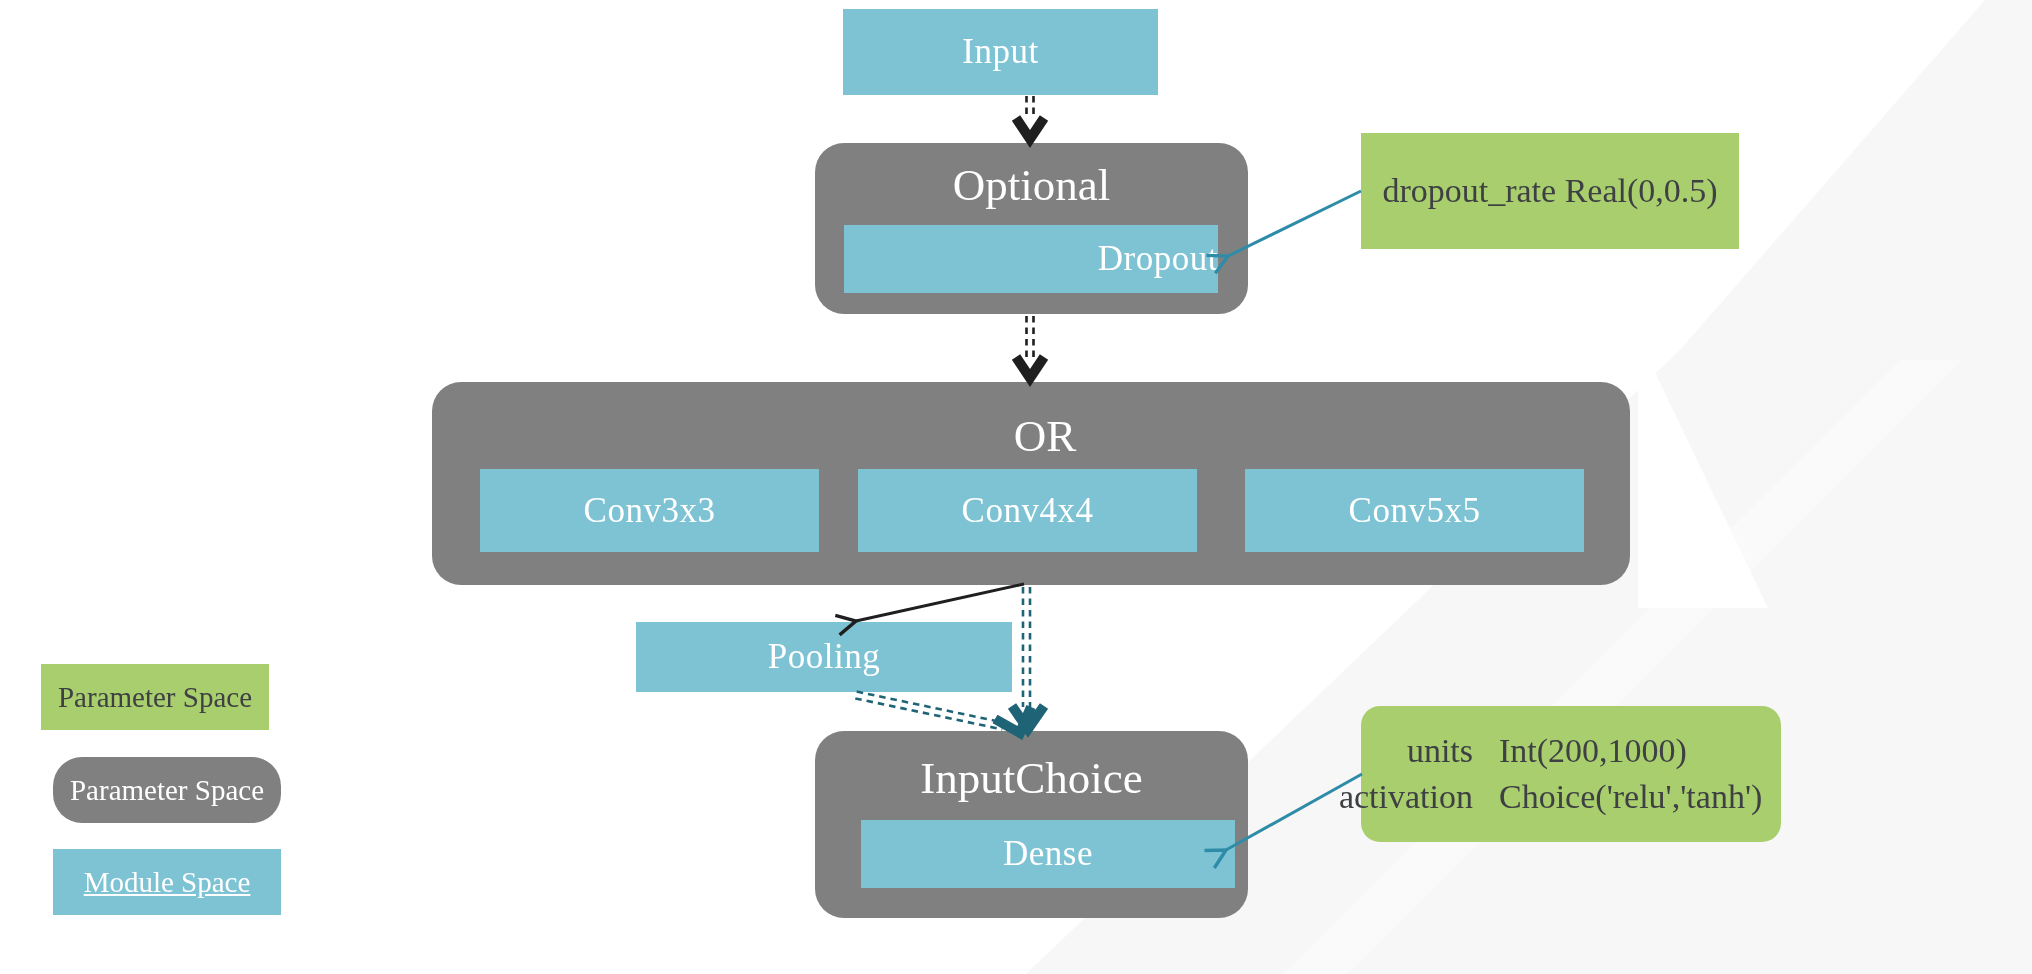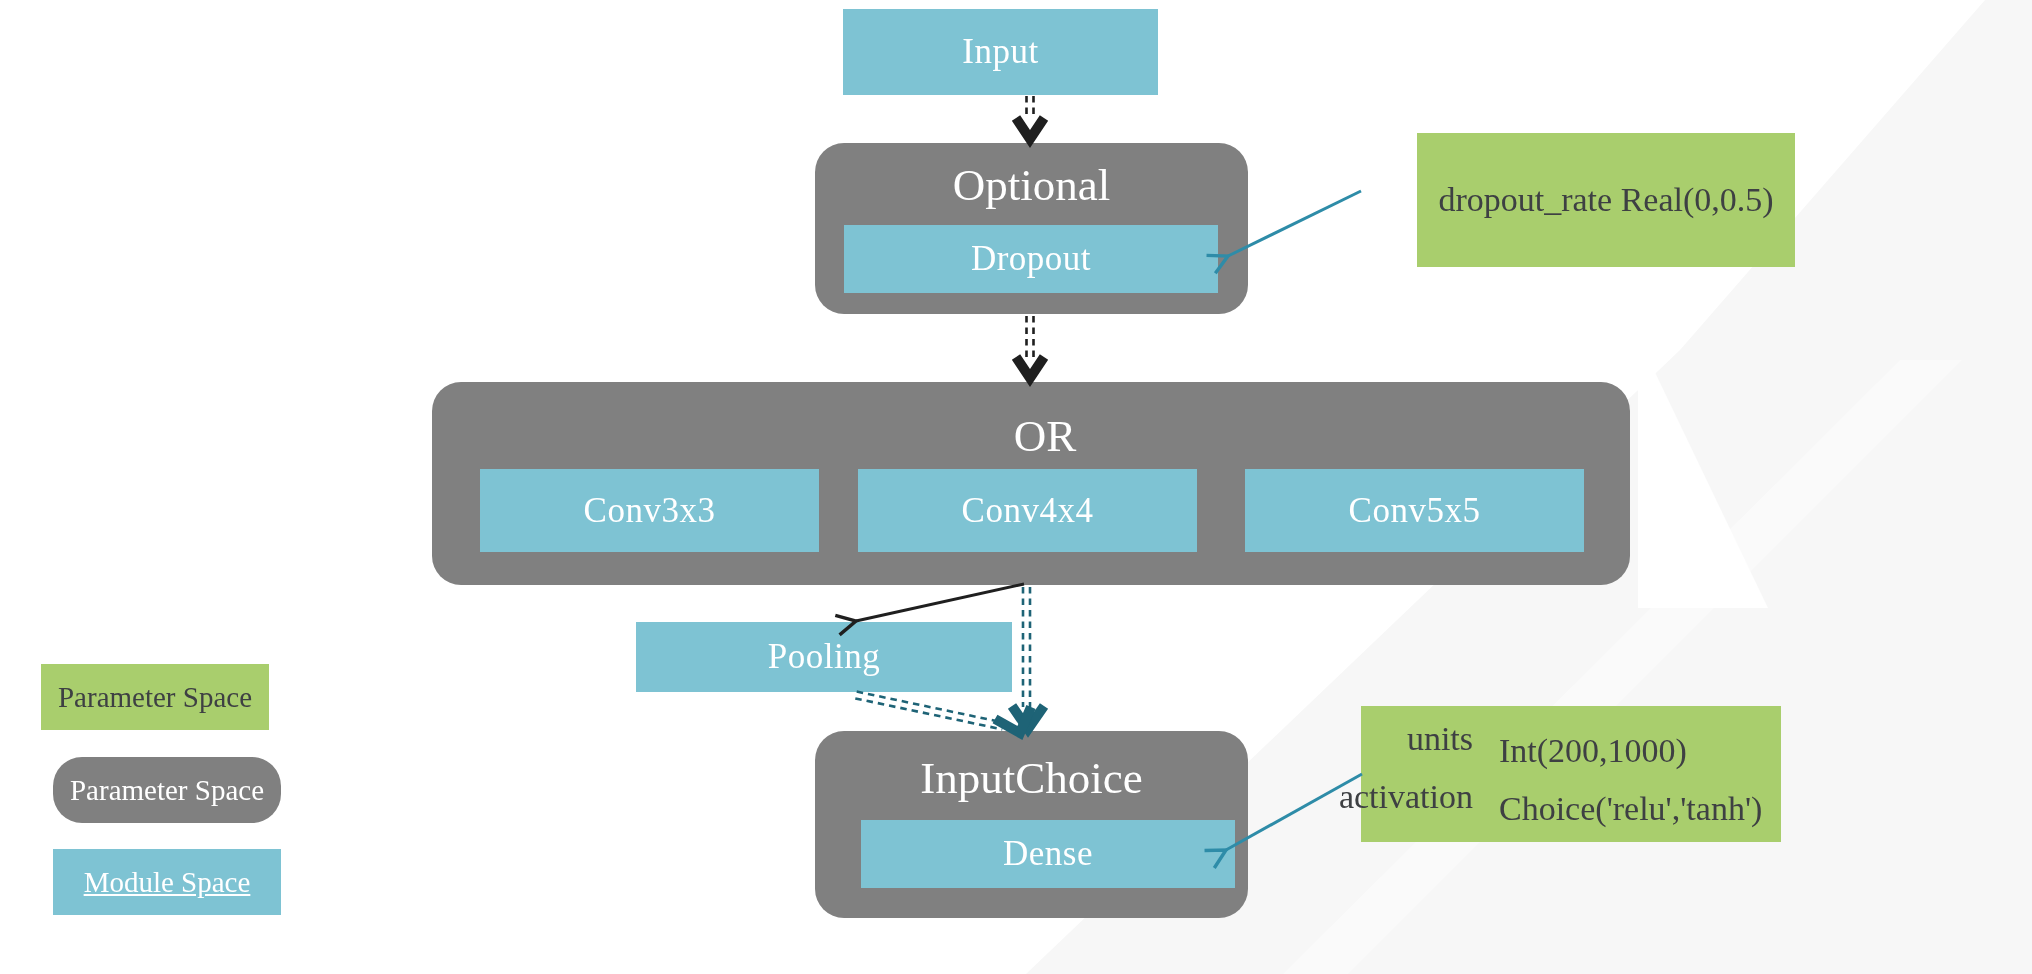--- a/index.html
+++ b/index.html
@@ -29,21 +29,21 @@
   .parameter{background:var(--parameter);color:var(--text-on-green);}
   .center-label{display:flex;align-items:center;justify-content:center;}
   .mod-label{font-size:35px;letter-spacing:.5px;}
   .box-title{
     position:absolute;left:0;right:0;text-align:center;
     font-size:45px;line-height:56px;color:var(--text-on-box);
   }
   .param-text{font-size:34px;}
   .p-row{display:grid;grid-template-columns:160px 330px;column-gap:26px;line-height:46px;font-size:34px;}
   .p-name{text-align:right;}
-  .p-val{text-align:left;margin-top:12px;}
+  .p-val{text-align:left;}
   .legend-label{font-size:29px;}
   
   .st-black{stroke:var(--arrow-black);fill:none;}
   .st-teal{stroke:var(--arrow-teal);fill:none;}
   .st-tealdark{stroke:var(--arrow-teal-dark);fill:none;}
   .dashpair{stroke-width:2.6;stroke-dasharray:6.5 5;}
   .thinline{stroke-width:3;}
   .chev{stroke-width:10;stroke-linecap:butt;stroke-linejoin:miter;}
   .mk{fill:none;stroke-width:3.4;}
 </style>
@@ -57,26 +57,26 @@
     <polygon points="1638,368 1652,366 1768,608 1638,608" fill="#FFFFFF" opacity="0.9"></polygon>
     <polygon points="1283,974 1900,360 1962,360 1348,974" fill="#FFFFFF" opacity="0.38"></polygon>
   </svg>
 
   <div class="box module center-label" style="left:843px;top:9px;width:315px;height:86px;">
     <span class="mod-label">Input</span>
   </div>
 
   <div class="box connection" style="left:815px;top:143px;width:433px;height:171px;">
     <div class="box-title" style="top:14px;">Optional</div>
-    <div class="box module center-label" style="left:29px;top:82px;width:374px;height:68px;">
+    <div class="box module center-label" style="left:29px;top:82px;width:374px;height:68px;justify-content:flex-end;">
       <span class="mod-label">Dropout</span>
     </div>
   </div>
 
-  <div class="box parameter center-label" style="left:1417px;top:133px;width:378px;height:134px;">
+  <div class="box parameter center-label" style="left:1361px;top:133px;width:378px;height:116px;">
     <span class="param-text">dropout_rate Real(0,0.5)</span>
   </div>
 
   <div class="box connection" style="left:432px;top:382px;width:1198px;height:203px;">
     <div class="box-title" style="top:26px;padding-left:28px;">OR</div>
     <div class="box module center-label" style="left:48px;top:87px;width:339px;height:83px;">
       <span class="mod-label">Conv3x3</span>
     </div>
     <div class="box module center-label" style="left:426px;top:87px;width:339px;height:83px;">
       <span class="mod-label">Conv4x4</span>
@@ -90,21 +90,21 @@
     <span class="mod-label">Pooling</span>
   </div>
 
   <div class="box connection" style="left:815px;top:731px;width:433px;height:187px;">
     <div class="box-title" style="top:19px;">InputChoice</div>
     <div class="box module center-label" style="left:46px;top:89px;width:374px;height:68px;">
       <span class="mod-label">Dense</span>
     </div>
   </div>
 
-  <div class="box parameter" style="left:1361px;top:706px;width:420px;height:136px;display:flex;flex-direction:column;align-items:center;justify-content:center;">
+  <div class="box parameter" style="left:1361px;top:706px;width:420px;height:136px;display:flex;flex-direction:column;align-items:center;justify-content:center;border-radius:19px;">
     <div class="p-row">
       <span class="p-name">units</span>
       <span class="p-val">Int(200,1000)</span>
     </div>
     <div class="p-row">
       <span class="p-name">activation</span>
       <span class="p-val">Choice('relu','tanh')</span>
     </div>
   </div>
 

